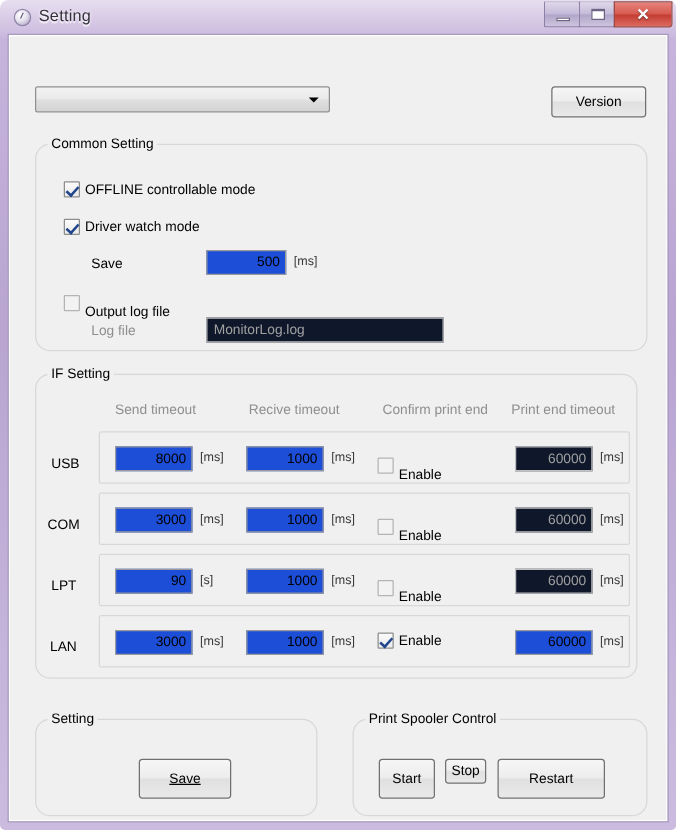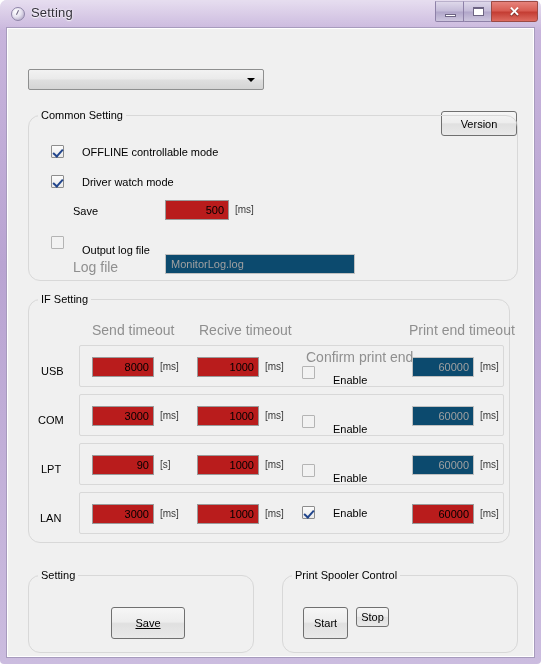--- a/index.html
+++ b/index.html
@@ -145,42 +145,42 @@
     color: #000;
     text-align: center;
     display: flex;
     align-items: center;
     justify-content: center;
     cursor: default;
   }
   .btn-version {
     position: absolute;
     left: 433px; top: 40px;
-    width: 76px; height: 25px; margin-top: 42px;
+    width: 76px; height: 25px;
   }
   .group {
     position: absolute;
     box-sizing: border-box;
     border: 1px solid #d8d8d8;
     border-radius: 12px;
   }
   .group > .legend {
     position: absolute;
     top: -7px; left: 9px;
     background: #f0f0f0;
     padding: 0 3px;
     font-size: 11px;
     color: #000;
   }
 
   .cb {
     position: absolute;
     display: flex;
     align-items: center;
-    gap: 18px;
+    gap: 4px;
   }
   .cb .box {
     width: 13px; height: 13px;
     box-sizing: border-box;
     border: 1px solid #8d8d8d;
     background: linear-gradient(to bottom, #fbfbfb, #eaeaea);
     position: relative;
     border-radius: 1px;
     flex: 0 0 auto;
   }
@@ -197,48 +197,48 @@
     border-color: #b4b4b4;
     background: #f2f2f2;
   }
   .cb .lbl { font-size: 11px; color: #000; white-space: nowrap; }
   .cb.dim .lbl { color: #000; margin-top: 15px; }
 
   .txt {
     position: absolute;
     box-sizing: border-box;
     border: 1px solid #9a9a9a;
-    background: #b91c1c;
+    background: #1d4ed8;
     color: #000;
     font-family: "Liberation Sans", sans-serif;
     font-size: 11px;
     text-align: right;
     padding: 2px 4px 0 2px;
     line-height: 15px;
     height: 20px;
   }
   .txt.left { text-align: left; padding-left: 5px; }
   .txt.disabled {
-    background: #0c4a6e;
+    background: #0f172a;
     color: #a0a0a0;
     border-color: #c0c0c0;
   }
   .unit {
     position: absolute;
     font-size: 10px;
     color: #3a3a3a;
   }
   .lbl-static {
     position: absolute;
     font-size: 11px;
     color: #000;
   }
   .lbl-dim {
     position: absolute;
-    font-size: 14px;
+    font-size: 11px;
     color: #8f8f8f;
     white-space: nowrap;
   }
   .row-panel {
     position: absolute;
     box-sizing: border-box;
     border: 1px solid #d8d8d8;
     border-radius: 2px;
   }
 </style>
@@ -297,21 +297,21 @@
 
       <span class="lbl-dim" style="left:44px; top:143px;">Log file</span>
       <div class="txt left disabled" style="left:136px; top:138px; width:190px;">MonitorLog.log</div>
     </div>
 
     <div class="group" style="left:20px; top:270px; width:482px; height:244px;">
       <span class="legend">IF Setting</span>
 
       <span class="lbl-dim" style="left:63px; top:22px;">Send timeout</span>
       <span class="lbl-dim" style="left:170px; top:22px;">Recive timeout</span>
-      <span class="lbl-dim" style="left:277px; top:22px;margin-top:27px;">Confirm print end</span>
+      <span class="lbl-dim" style="left:277px; top:22px;">Confirm print end</span>
       <span class="lbl-dim" style="left:380px; top:22px;">Print end timeout</span>
 
       <span class="lbl-static" style="left:12px; top:65px;">USB</span>
       <div class="row-panel" style="left:50px; top:45px; width:425px; height:42px;">
         <div class="txt" style="left:12px; top:11px; width:62px;">8000</div>
         <span class="unit" style="left:80px; top:15px;">[ms]</span>
         <div class="txt" style="left:117px; top:11px; width:62px;">1000</div>
         <span class="unit" style="left:185px; top:15px;">[ms]</span>
         <div class="cb dim" style="left:222px; top:13px;">
           <span class="box"></span>
@@ -366,16 +366,17 @@
 
     <div class="group" style="left:20px; top:546px; width:226px; height:78px;">
       <span class="legend">Setting</span>
       <div class="btn" style="position:absolute; left:82px; top:31px; width:74px; height:32px;text-decoration:underline;">Save</div>
     </div>
 
     <div class="group" style="left:274px; top:546px; width:236px; height:78px;">
       <span class="legend">Print Spooler Control</span>
       <div class="btn" style="position:absolute; left:20px; top:31px; width:45px; height:32px;">Start</div>
       <div class="btn" style="position:absolute; left:73px; top:31px; width:33px; height:20px;">Stop</div>
+      <div class="btn" style="position:absolute; left:115px; top:31px; width:86px; height:32px;">Restart</div>
     </div>
 
   </div>
 </div>
 
 </body></html>

